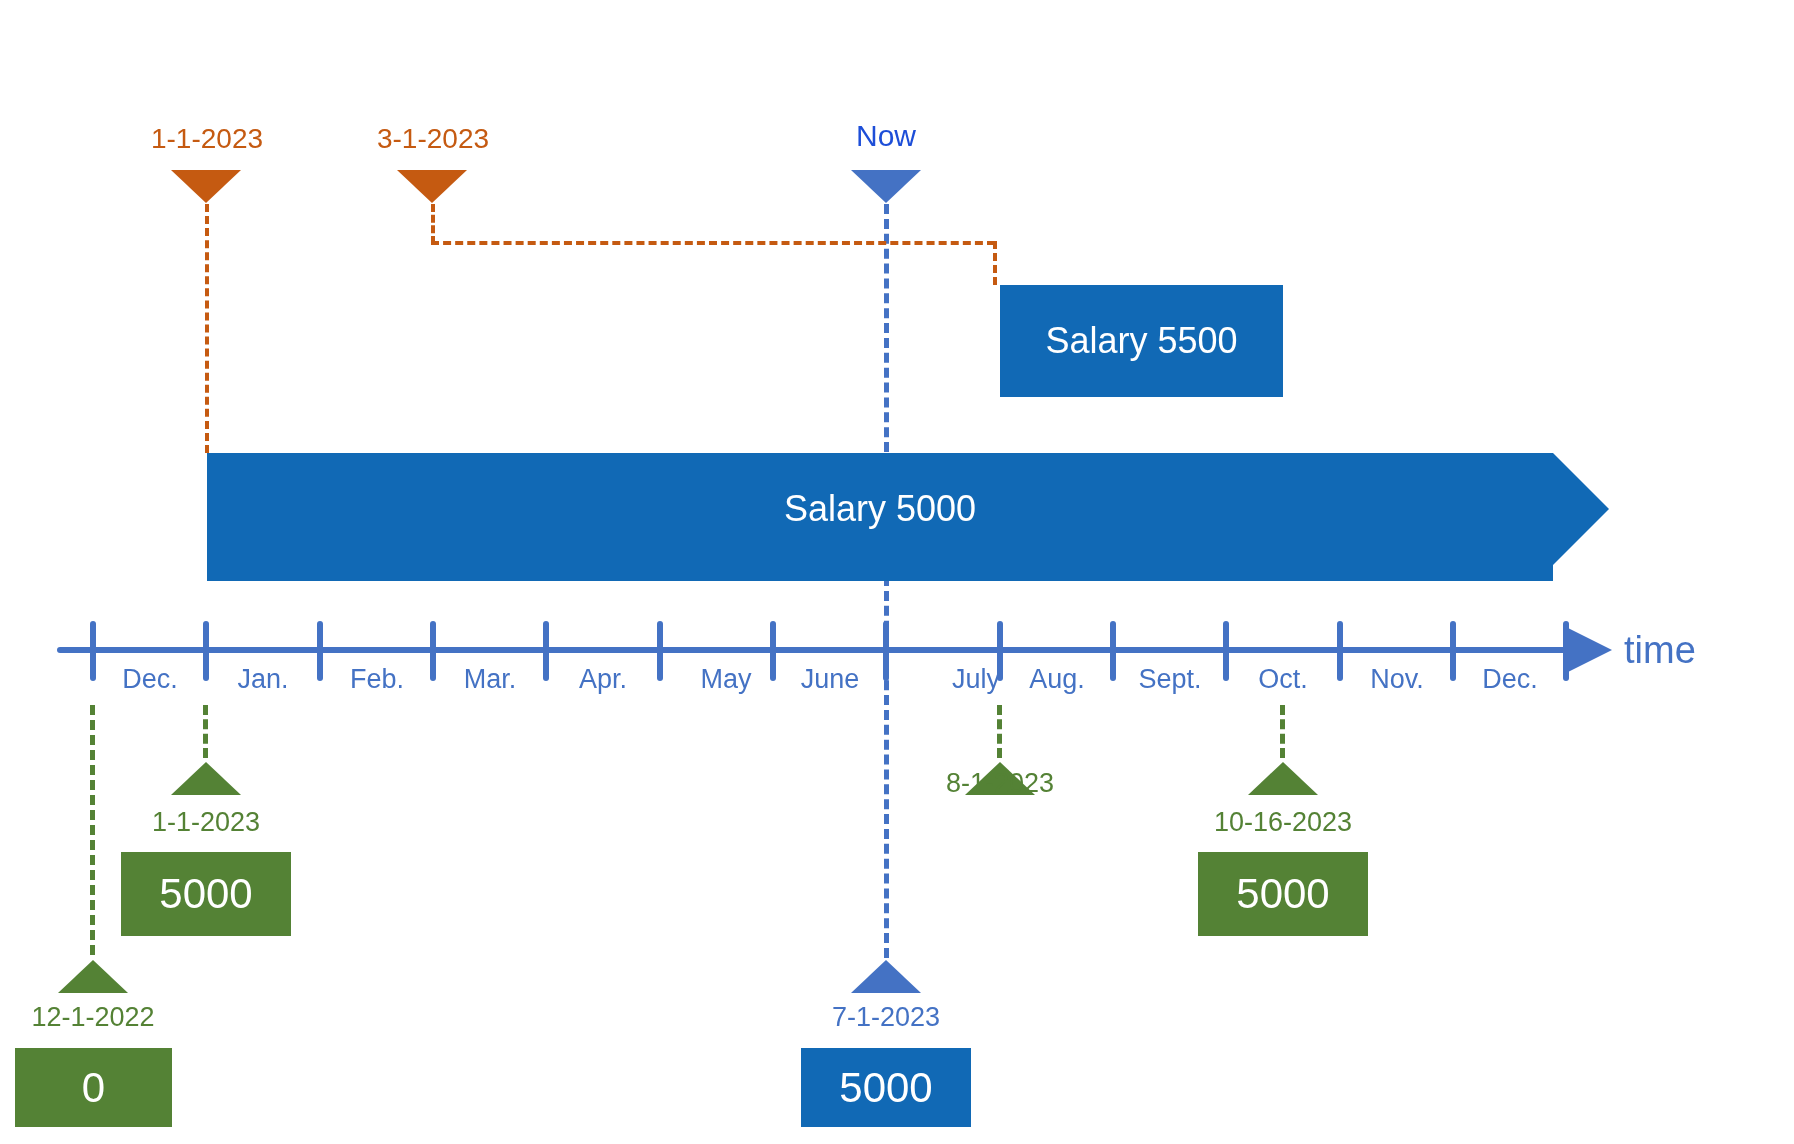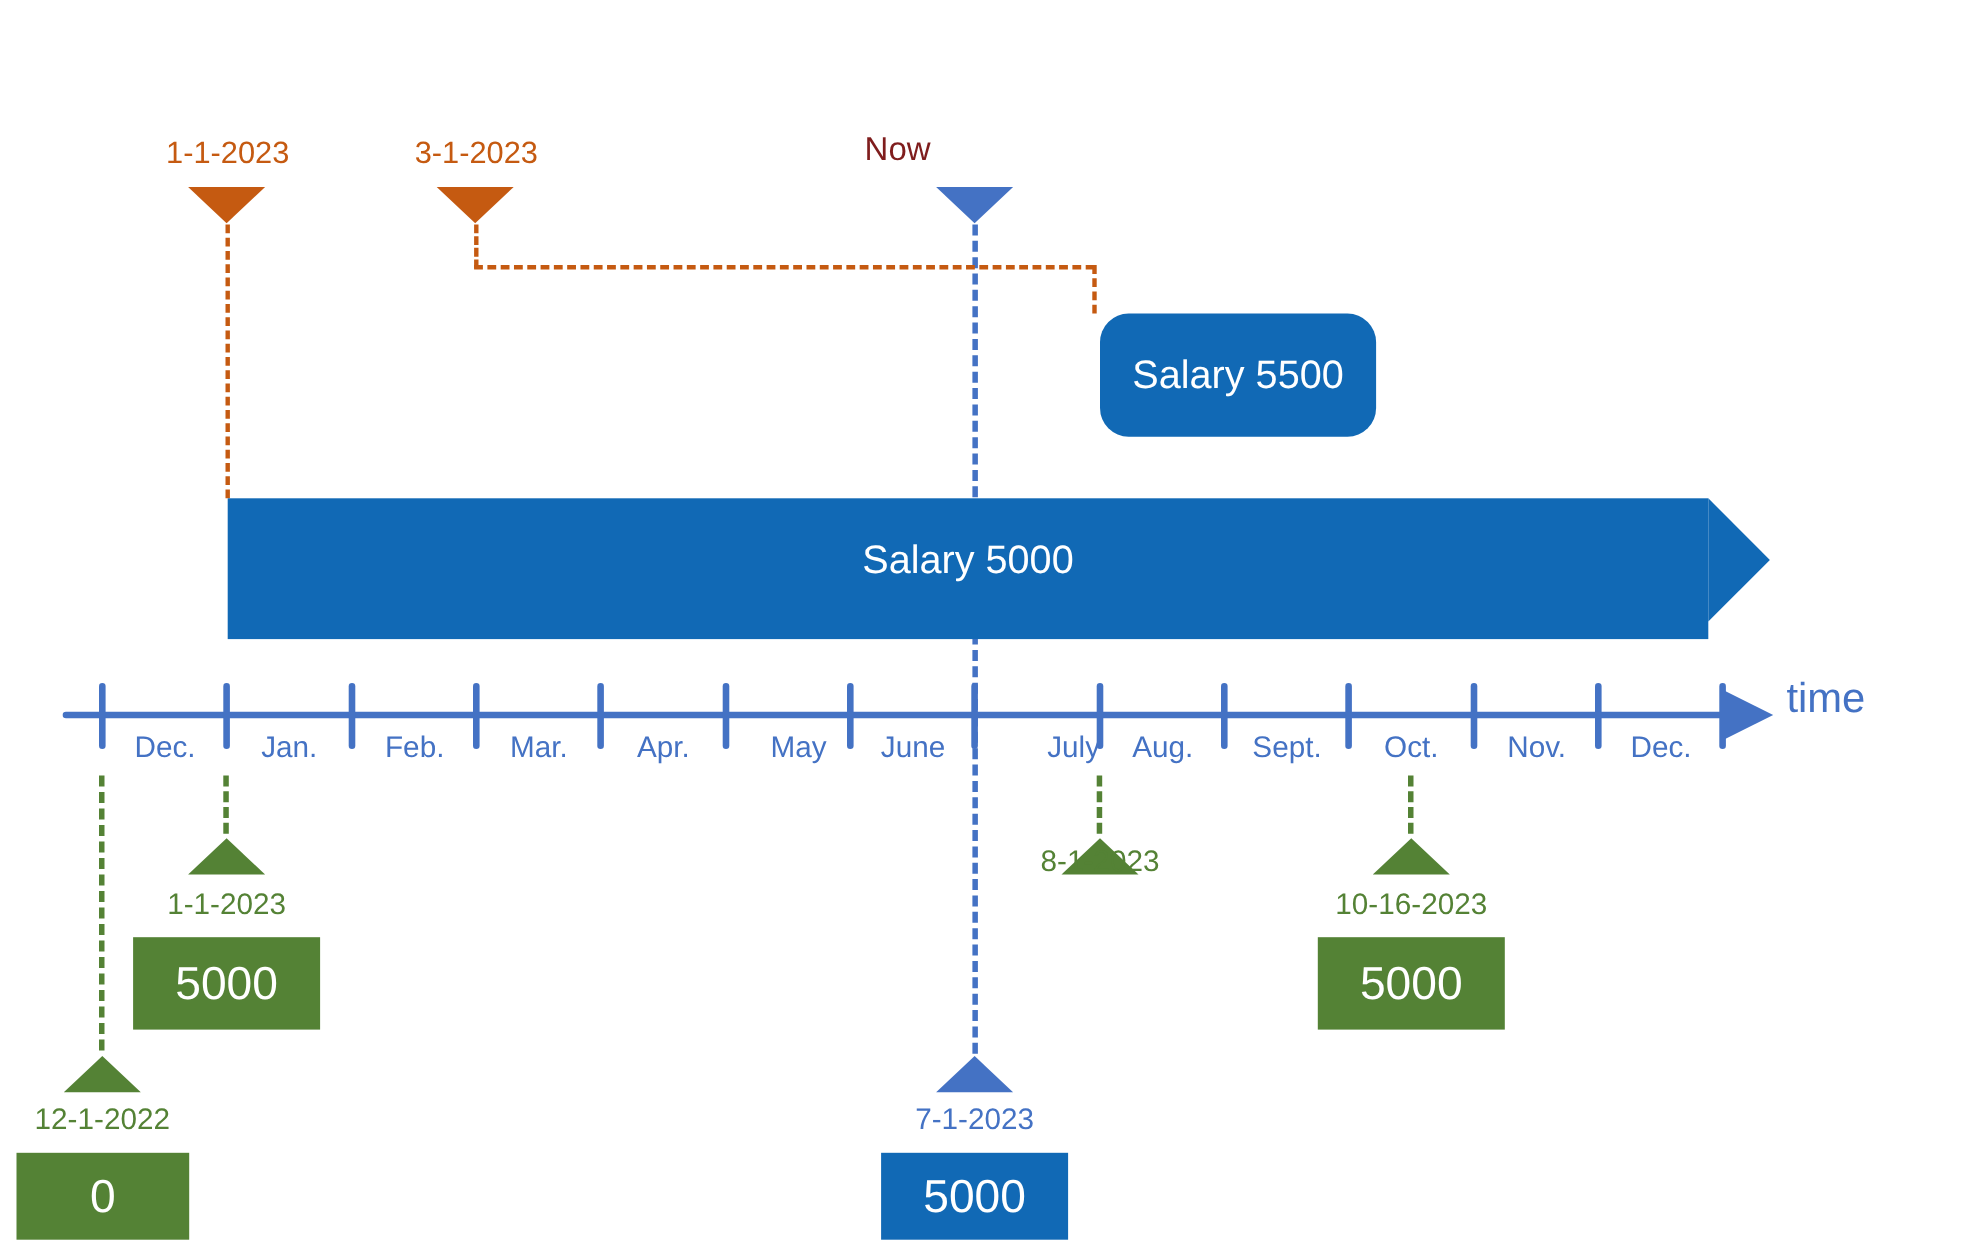--- a/index.html
+++ b/index.html
@@ -8,21 +8,21 @@
     font-family:"Liberation Sans", sans-serif;
   }
   .abs{position:absolute;}
   
   .note{
     box-sizing:border-box;background:#FBE5D6;border:2px solid #C55A11;color:#C55A11;
     text-align:center;font-size:24px;line-height:31px;padding-top:8px;
   }
   
   .olabel{color:#C55A11;font-size:28px;text-align:center;}
-  .blabel{color:#7f1d1d;font-size:30px;}
+  .blabel{color:#1d4ed8;font-size:30px;text-align:center;}
   .glabel{color:#548235;font-size:27px;text-align:center;}
   .bdate{color:#4472C4;font-size:27px;text-align:center;}
   
   .tri-down{width:0;height:0;border-left:35px solid transparent;border-right:35px solid transparent;border-top:33px solid #C55A11;}
   .tri-down.blue{border-top-color:#4472C4;}
   .tri-up{width:0;height:0;border-left:35px solid transparent;border-right:35px solid transparent;border-bottom:33px solid #548235;}
   .tri-up.blue{border-bottom-color:#4472C4;}
   
   .dash-v-o{border-left:4px dashed #C55A11;}
   .dash-h-o{border-top:4px dashed #C55A11;}
@@ -57,32 +57,32 @@
 
   <div class="abs olabel" style="left:107px;top:123px;width:200px;">1-1-2023</div>
   <div class="abs tri-down" style="left:171px;top:170px;"></div>
 
   <div class="abs olabel" style="left:333px;top:123px;width:200px;">3-1-2023</div>
   <div class="abs tri-down" style="left:397px;top:170px;"></div>
 
   <div class="abs blabel" style="left:786px;top:119px;width:200px;">Now</div>
   <div class="abs tri-down blue" style="left:851px;top:170px;"></div>
 
-  <div class="abs bar" style="left:1000px;top:285px;width:251px;height:112px;line-height:112px;border-radius:26px;">
+  <div class="abs bar" style="left:1000px;top:285px;width:283px;height:112px;line-height:112px;">
     <span class="bar-text">Salary 5500</span>
   </div>
 
   <div class="abs bar" style="left:207px;top:453px;width:1346px;height:128px;line-height:112px;">
     <span class="bar-text">Salary 5000</span>
   </div>
   <div class="abs" style="left:1553px;top:453px;width:0;height:0;border-top:56px solid transparent;border-bottom:56px solid transparent;border-left:56px solid #1169B5;"></div>
 
   <div class="abs axis-line" style="left:57px;top:647px;width:1513px;"></div>
   <div class="abs axis-arrow" style="left:1566px;top:627px;"></div>
-  <div class="abs time-label" style="left:1624px;top:614px;">time</div>
+  <div class="abs time-label" style="left:1624px;top:629px;">time</div>
 
   <div class="abs tick" style="left:90px;"></div>
   <div class="abs tick" style="left:203px;"></div>
   <div class="abs tick" style="left:317px;"></div>
   <div class="abs tick" style="left:430px;"></div>
   <div class="abs tick" style="left:543px;"></div>
   <div class="abs tick" style="left:657px;"></div>
   <div class="abs tick" style="left:770px;"></div>
   <div class="abs tick" style="left:883px;"></div>
   <div class="abs tick" style="left:997px;"></div>

